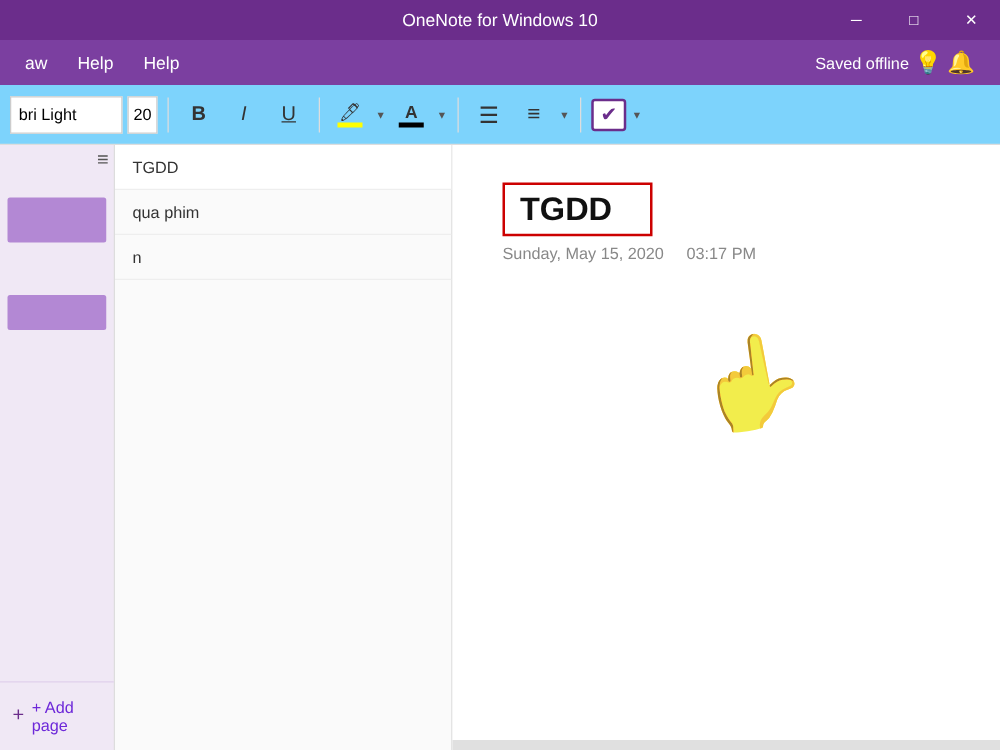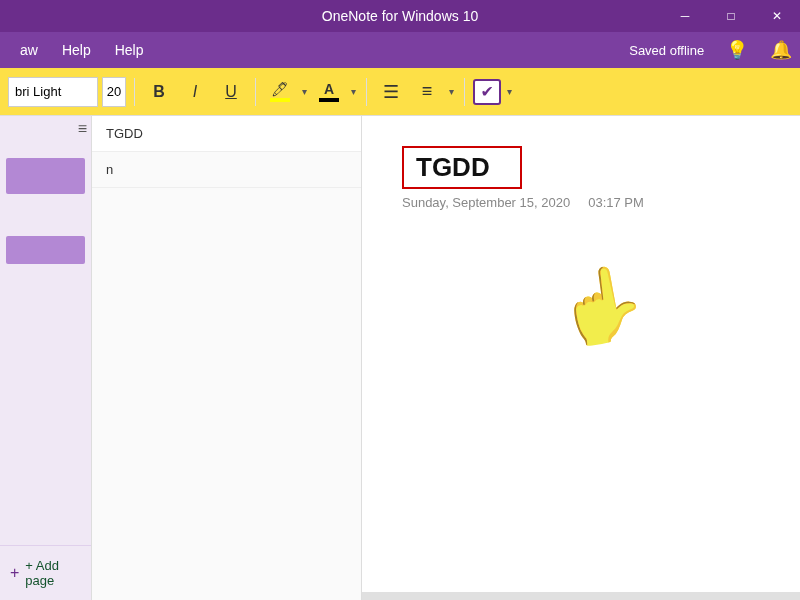--- a/index.html
+++ b/index.html
@@ -46,29 +46,29 @@
       position: relative;
     }
     .menu-item {
       padding: 6px 12px;
       cursor: pointer;
       border-radius: 3px;
       text-align: right;
     }
     #menu-right {
       position: absolute;
-      right: 7px;
-      display: flex;
-      align-items: center;
-      gap: 22px;
+      right: 20px;
+      display: flex;
+      align-items: center;
+      gap: 4px;
     }
 
     
     #toolbar {
-      background: #fde047;
+      background: #7dd3fc;
       height: 48px;
       display: flex;
       align-items: center;
       padding: 0 8px;
       border-bottom: 1px solid #ddd;
       gap: 4px;
     }
     .font-name-box {
       width: 90px;
       height: 30px;
@@ -342,37 +342,40 @@
     <div class="sort-icon-area">≡</div>
     <div id="notebook-list">
       <div style="height:36px;"></div>
 
       <div class="sidebar-purple" style="margin: 6px 6px;"></div>
       <div style="height: 30px;"></div>
       <div class="sidebar-purple" style="margin: 6px 6px; height:28px;"></div>
     </div>
     <div id="add-page-btn">
       <span style="font-size:16px;color:#6b2d8b;">+</span>
-      <span style="color:#14532d;">+ Add page</span>
+      <span style="color:#6d28d9;">+ Add page</span>
     </div>
   </div>
 
   <div id="page-list">
     <div class="page-item selected">
       <span>TGDD</span>
     </div>
     <div class="page-item">
+      <span>qua phim</span>
+    </div>
+    <div class="page-item">
       <span>n</span>
     </div>
   </div>
 
   <div id="note-area">
     <div id="note-title-box">TGDD</div>
     <div id="note-date">
-      <span>Sunday, September 15, 2020</span>
+      <span>Sunday, May 15, 2020</span>
       &nbsp;&nbsp;&nbsp;
       <span>03:17 PM</span>
     </div>
 
     
     <div id="hand-cursor" style="position: absolute; top: 148px; left: 195px; font-size: 72px; transform: scaleX(-1) rotate(10deg); pointer-events: none; z-index: 10; filter: sepia(1) saturate(3) hue-rotate(5deg);">
       👆
     </div>
 
     <div id="bottom-scroll"></div>

